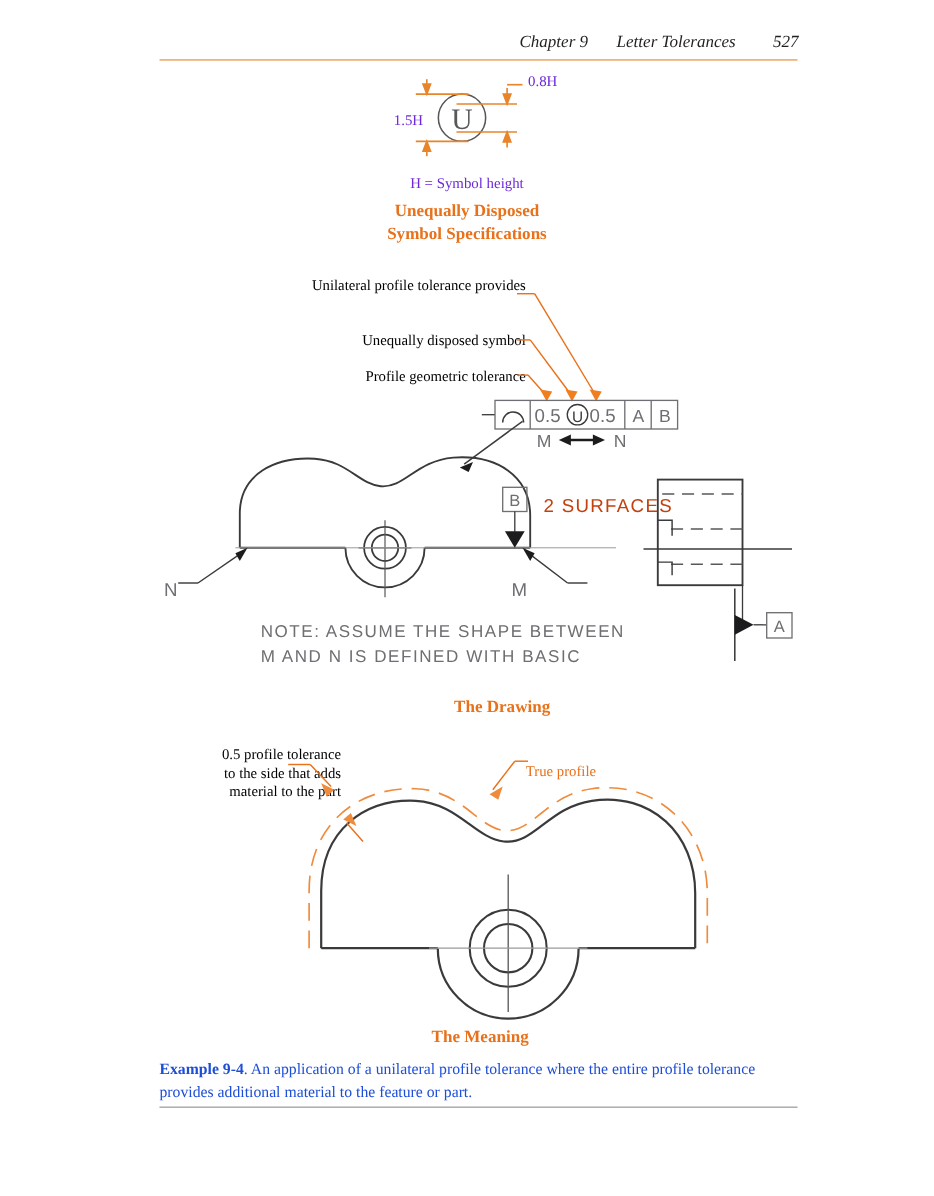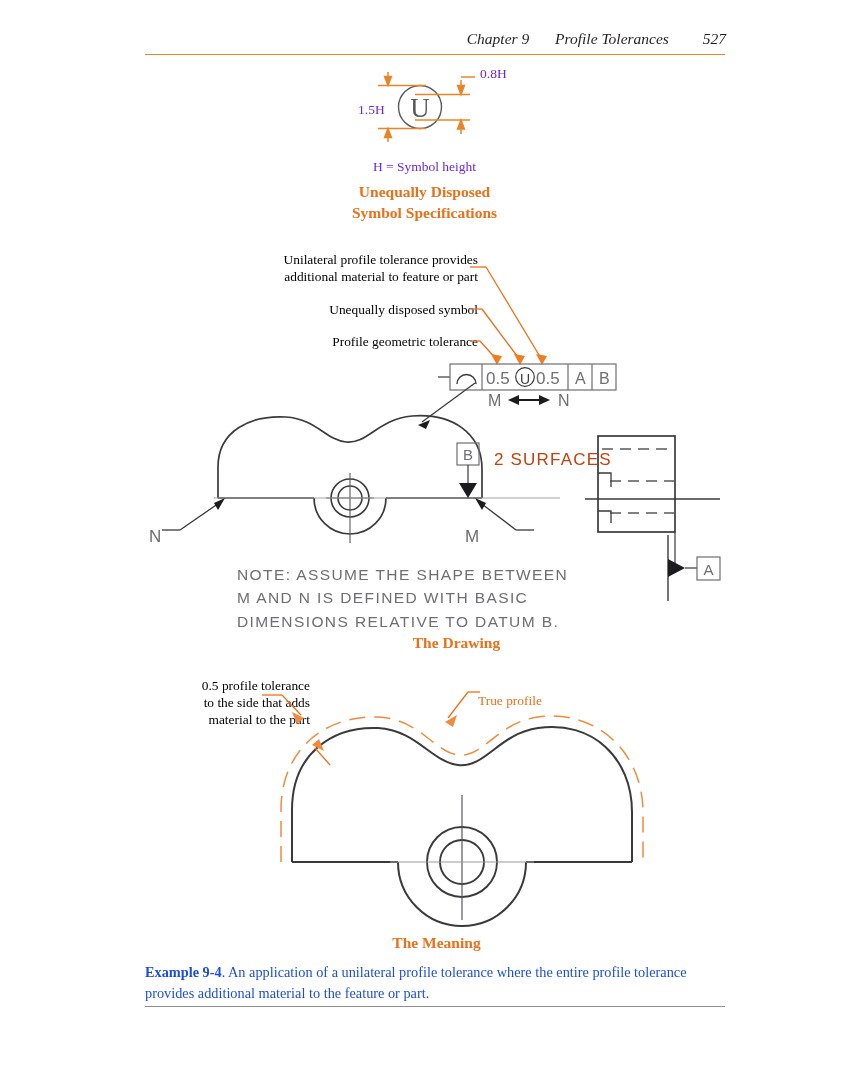--- a/index.html
+++ b/index.html
@@ -29,21 +29,21 @@
   #caption{left:145px;top:962px;width:580px;font-size:14.3px;line-height:1.45;color:#1d4ed8;}
   #caption b{font-weight:bold;}
   #foot-rule{top:1006px;left:145px;width:580px;height:1px;background:#8e8e93;}
 </style>
 </head>
 <body>
 
 <div class="abs" id="running-head">
   <div class="rh-inner">
     <span class="rh-chap">Chapter 9</span>
-    <span class="rh-title">Profile Tolerances</span>
+    <span class="rh-title">Letter Tolerances</span>
     <span class="rh-page">527</span>
   </div>
 </div>
 <div class="abs" id="head-rule"></div>
 
 <div class="abs" id="symbol-fig" style="left:330px;top:60px;width:240px;height:100px;">
   <svg width="240" height="100" viewBox="0 0 240 100">
 
     <circle cx="90" cy="47" r="21.5" fill="none" stroke="#58585b" stroke-width="1.4"></circle>
     <text x="90" y="57" text-anchor="middle" font-family="'Liberation Serif',serif" font-size="27" fill="#58585b">U</text>
@@ -72,21 +72,20 @@
 <div class="abs dimtxt" style="left:480px;top:66px;">0.8H</div>
 <div class="abs dimtxt" style="left:0px;top:159px;width:849px;text-align:center;">H = Symbol height</div>
 
 <div class="abs ttl" style="left:0;top:182px;width:849px;">
   <div>Unequally Disposed</div>
   <div>Symbol Specifications</div>
 </div>
 
 <div class="abs callout" style="left:100px;top:251px;width:378px;">
   <div>Unilateral profile tolerance provides</div>
-  <div>additional material to feature or part</div>
 </div>
 <div class="abs callout" style="left:100px;top:301px;width:378px;">Unequally disposed symbol</div>
 <div class="abs callout" style="left:100px;top:333px;width:378px;">Profile geometric tolerance</div>
 
 <div class="abs" style="left:470px;top:262px;width:120px;height:110px;">
   <svg width="120" height="110" viewBox="0 0 120 110">
     <g stroke="#e8711a" stroke-width="1.3" fill="none">
       <line x1="0" y1="5" x2="16" y2="5"></line>
       <line x1="16" y1="5" x2="72" y2="98"></line>
       <line x1="0" y1="47" x2="12" y2="47"></line>
@@ -220,21 +219,20 @@
     <polygon points="30,33 13,24 13,42" fill="#1c1c1e"></polygon>
     <line x1="30" y1="33" x2="42" y2="33" stroke="#3a3a3c" stroke-width="1.2"></line>
     <rect x="42" y="22" width="23" height="23" fill="none" stroke="#6e6e73" stroke-width="1.2"></rect>
     <text x="53.5" y="39.5" text-anchor="middle" font-family="'Liberation Sans',sans-serif" font-size="15" fill="#6e6e73">A</text>
   </svg>
 </div>
 
 <div class="abs eng" style="left:237px;top:563px;width:420px;">
   <div>NOTE: ASSUME THE SHAPE BETWEEN</div>
   <div>M AND N IS DEFINED WITH BASIC</div>
-  <div>DIMENSIONS RELATIVE TO DATUM B.</div>
 </div>
 
 <div class="abs ttl" style="left:0;top:633px;width:849px;padding-left:32px;">The Drawing</div>
 
 <div class="abs callout" style="left:60px;top:677px;width:250px;">
   <div>0.5 profile tolerance</div>
   <div>to the side that adds</div>
   <div>material to the part</div>
 </div>
 <div class="abs" style="left:478px;top:693px;font-size:13.4px;color:#e8711a;white-space:nowrap;">True profile</div>

